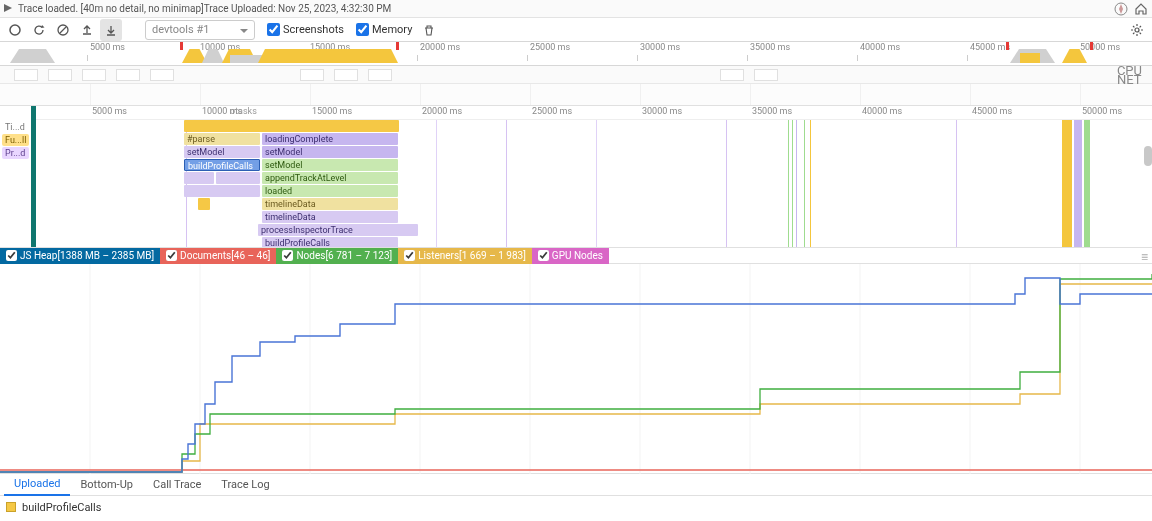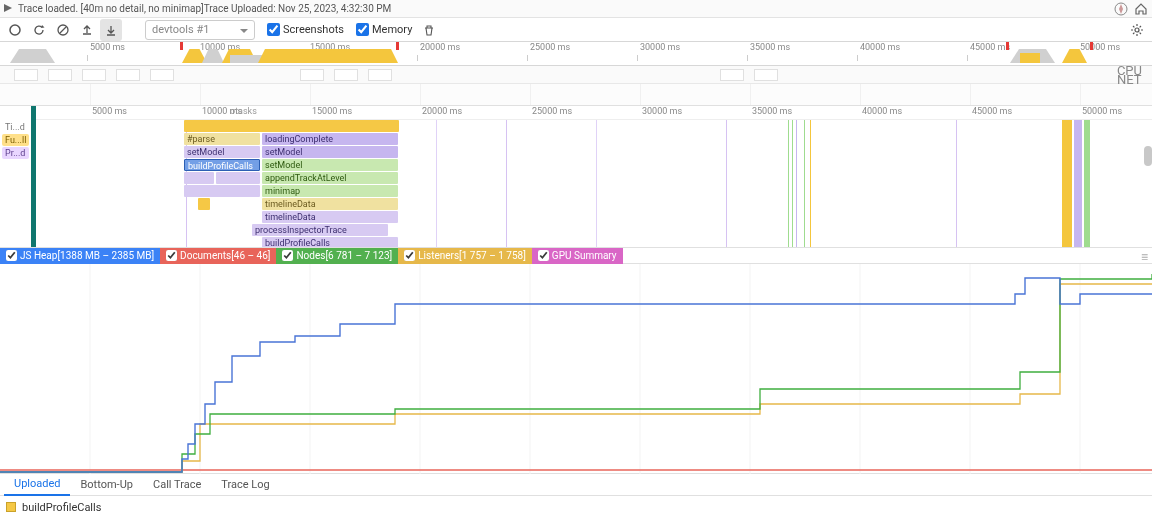--- a/index.html
+++ b/index.html
@@ -56,21 +56,21 @@
   .c-purple2 { background:#d7caf2; color:#3d2f6f; }
   .c-blue { background:#739fe6; color:#fff; border:1px solid #2c5fb3; }
   .c-green { background:#c8e8b0; color:#2e5a10; }
   .microtasks { position:absolute; top:0; font-size:9px; color:#999; }
   .flame-stripe { position:absolute; width:1px; top:14px; bottom:0; }
 
   
   .mem-bar { height:16px; display:flex; align-items:center; font-size:10px; border-bottom:1px solid #e0e0e0; position:relative; }
   .mem-chip { display:flex; align-items:center; height:16px; padding:0 6px; gap:3px; color:#fff; }
   .mem-chip input { width:11px; height:11px; accent-color:#fff; }
-  .mem-chip.blue { background:#3b82f6; }
+  .mem-chip.blue { background:#0369a1; }
   .mem-chip.red { background:#e8645a; }
   .mem-chip.green { background:#52b04f; }
   .mem-chip.gold { background:#e6b84a; }
   .mem-chip.magenta { background:#d966c6; }
   .mem-bar .ham { position:absolute; right:4px; top:2px; color:#aaa; font-size:12px; }
 
   
   .mem-graph { height:210px; position:relative; border-bottom:1px solid #e0e0e0; background:#fff; }
   .mem-graph svg { position:absolute; inset:0; }
 
@@ -273,31 +273,31 @@
       <div class="flame-item c-blue" style="left:148px; width:76px">buildProfileCalls</div>
       <div class="flame-item c-green" style="left:226px; width:136px">setModel</div>
     </div>
     <div class="flame-row" style="top:66px">
       <div class="flame-item c-purple2" style="left:148px; width:30px"></div>
       <div class="flame-item c-purple2" style="left:180px; width:44px"></div>
       <div class="flame-item c-green" style="left:226px; width:136px">appendTrackAtLevel</div>
     </div>
     <div class="flame-row" style="top:79px">
       <div class="flame-item c-purple2" style="left:148px; width:76px"></div>
-      <div class="flame-item c-green" style="left:226px; width:136px">minimap</div>
+      <div class="flame-item c-green" style="left:226px; width:136px">loaded</div>
     </div>
     <div class="flame-row" style="top:92px">
       <div class="flame-item c-yellow" style="left:162px; width:12px"></div>
       <div class="flame-item c-yellow2" style="left:226px; width:136px">timelineData</div>
     </div>
     <div class="flame-row" style="top:105px">
       <div class="flame-item c-purple2" style="left:226px; width:136px">timelineData</div>
     </div>
     <div class="flame-row" style="top:118px">
-      <div class="flame-item c-purple2" style="left:216px; width:136px">processInspectorTrace</div>
+      <div class="flame-item c-purple2" style="left:222px; width:160px">processInspectorTrace</div>
     </div>
     <div class="flame-row" style="top:131px">
       <div class="flame-item c-purple2" style="left:226px; width:136px">buildProfileCalls</div>
     </div>
   </div>
   <div class="scroll-thumb" style="top:40px;height:20px"></div>
 </div>
 
 <div class="mem-bar">
   <label class="mem-chip blue">
@@ -307,25 +307,25 @@
   <label class="mem-chip red">
       <input type="checkbox" checked="" style="">
       <span>Documents[46 – 46]</span>
     </label>
   <label class="mem-chip green">
       <input type="checkbox" checked="" style="">
       <span>Nodes[6 781 – 7 123]</span>
     </label>
   <label class="mem-chip gold">
       <input type="checkbox" checked="" style="">
-      <span>Listeners[1 757 – 1 758]</span>
+      <span>Listeners[1 669 – 1 983]</span>
     </label>
   <label class="mem-chip magenta">
       <input type="checkbox" checked="" style="">
-      <span>GPU Summary</span>
+      <span>GPU Nodes</span>
     </label>
   <span class="ham">≡</span>
 </div>
 
 <div class="mem-graph">
   <svg viewBox="0 0 1152 210" preserveAspectRatio="none">
 
     <g stroke="#f3f3f3" stroke-width="1">
       <line x1="90" y1="0" x2="90" y2="210"></line>
         <line x1="200" y1="0" x2="200" y2="210"></line>

